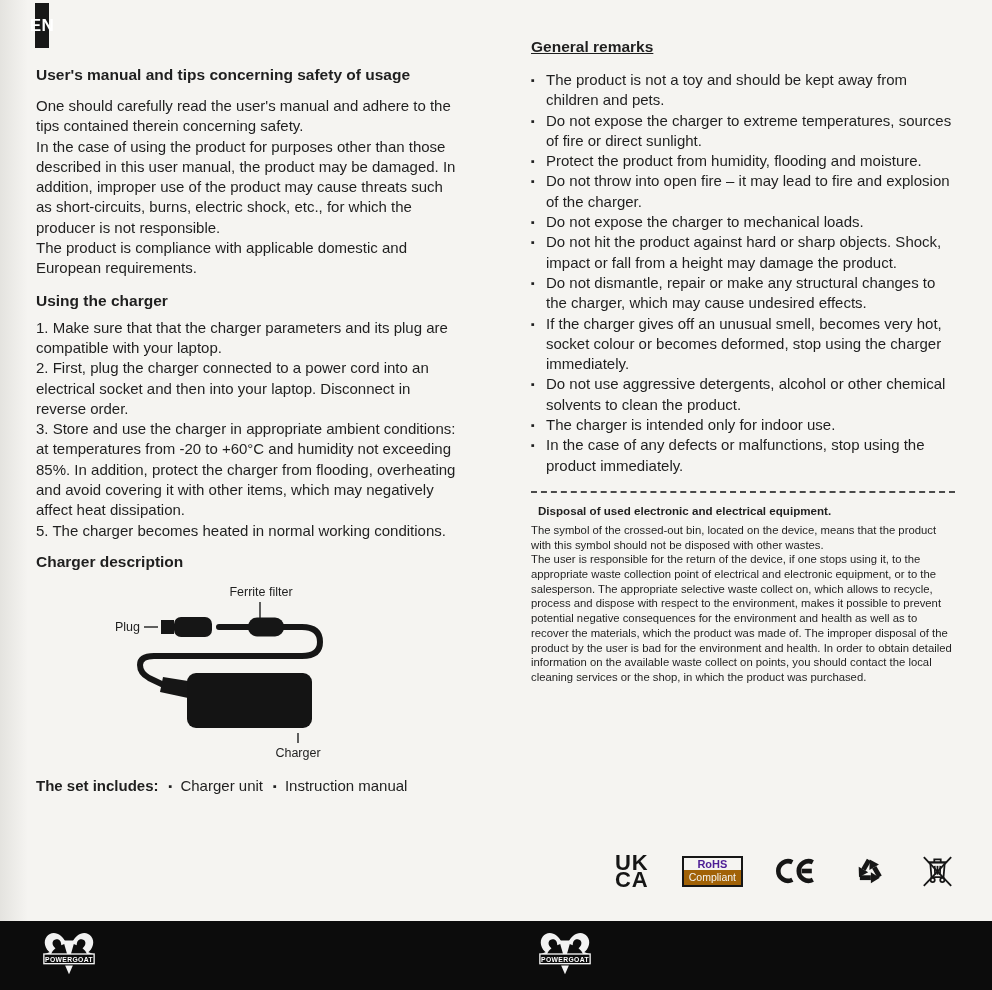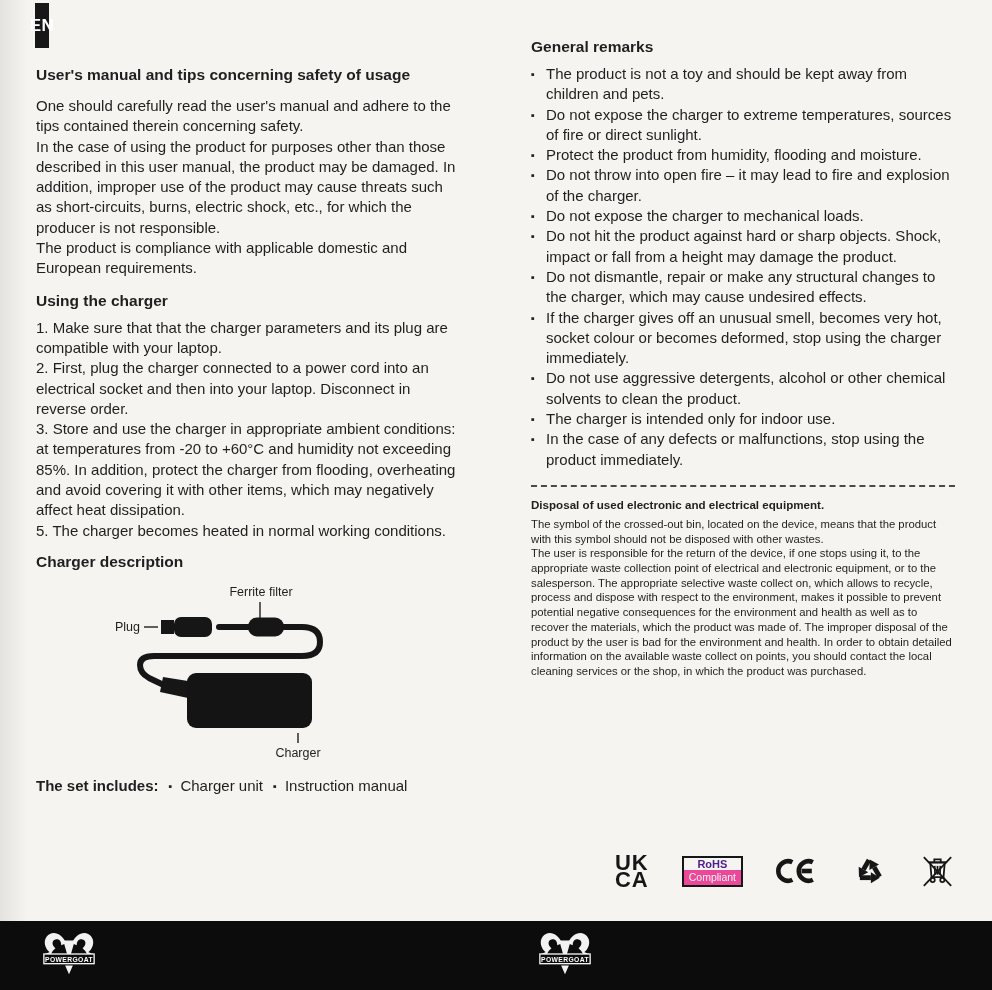--- a/index.html
+++ b/index.html
@@ -21,44 +21,44 @@
   
   .col-left{ position:absolute; left:36px; top:66px; width:422px; }
   .col-right{ position:absolute; left:531px; top:38px; width:424px; }
   .sec-h{ font-size:15.5px; font-weight:700; margin:0; }
   .body-txt{ font-size:15px; line-height:20.3px; }
   .col-left .sec-h.first{ margin-bottom:12px; }
   .col-left .para{ margin:0; }
   .h-using{ margin-top:13px; margin-bottom:8px; }
   .h-desc{ margin-top:12px; }
   
-  .col-right .sec-h{ margin-bottom:8px; }
+  .col-right .sec-h{ margin-bottom:14px;text-decoration:underline; }
   ul.remarks{ margin:0; padding:0; list-style:none; font-size:15px; line-height:20.3px; }
   ul.remarks li{ position:relative; padding-left:15px; }
   ul.remarks li::before{ content:"▪"; position:absolute; left:0; top:0; font-size:11px; }
   .divider{ border:none; border-top:2px dashed #4a4a4a; margin:15px 0 11px 0; height:0; }
-  .disposal-h{ font-size:11.6px; font-weight:700; margin:0 0 6px 0; }
+  .disposal-h{ font-size:11.6px; font-weight:700; margin:0 0 6px 7px; }
   .disposal-p{ font-size:11.3px; line-height:14.7px; margin:0; }
   
   .diagram{ display:block; margin-top:5px; }
   .diagram text{ font-family:"Liberation Sans", sans-serif; font-size:12.5px; fill:#1f1f1f; }
   
   .set-line{ margin-top:9px; font-size:15px; }
   .set-line .b{ font-weight:700; }
   .set-item{ margin-left:10px; }
   .set-item::before{ content:"▪"; font-size:11px; margin-right:8px; position:relative; top:-1px; }
   
   .certs{
     position:absolute; left:531px; top:845px; width:425px; height:52px;
     display:flex; align-items:center; justify-content:flex-end; gap:33px;
   }
   .ukca{ font-weight:800; font-size:22px; line-height:17.5px; letter-spacing:1px; color:#161616; }
   .rohs{ border:2.5px solid #161616; text-align:center; background:#f5f4f1; }
   .rohs-top{ font-size:11px; font-weight:800; padding:0 7px; color:#4c1d95; }
-  .rohs-bot{ background:#ec4899; color:#f5f4f1; font-size:10.5px; padding:1px 5px 2px; }
+  .rohs-bot{ background:#a16207; color:#f5f4f1; font-size:10.5px; padding:1px 5px 2px; }
   
   .footer{ position:absolute; left:0; top:921px; width:992px; height:69px; background:#0c0c0c; }
   .goat{ position:absolute; top:7px; }
   .goat.g1{ left:40px; } .goat.g2{ left:536px; }
 </style>
 </head>
 <body>
 
 <div class="page">
 

